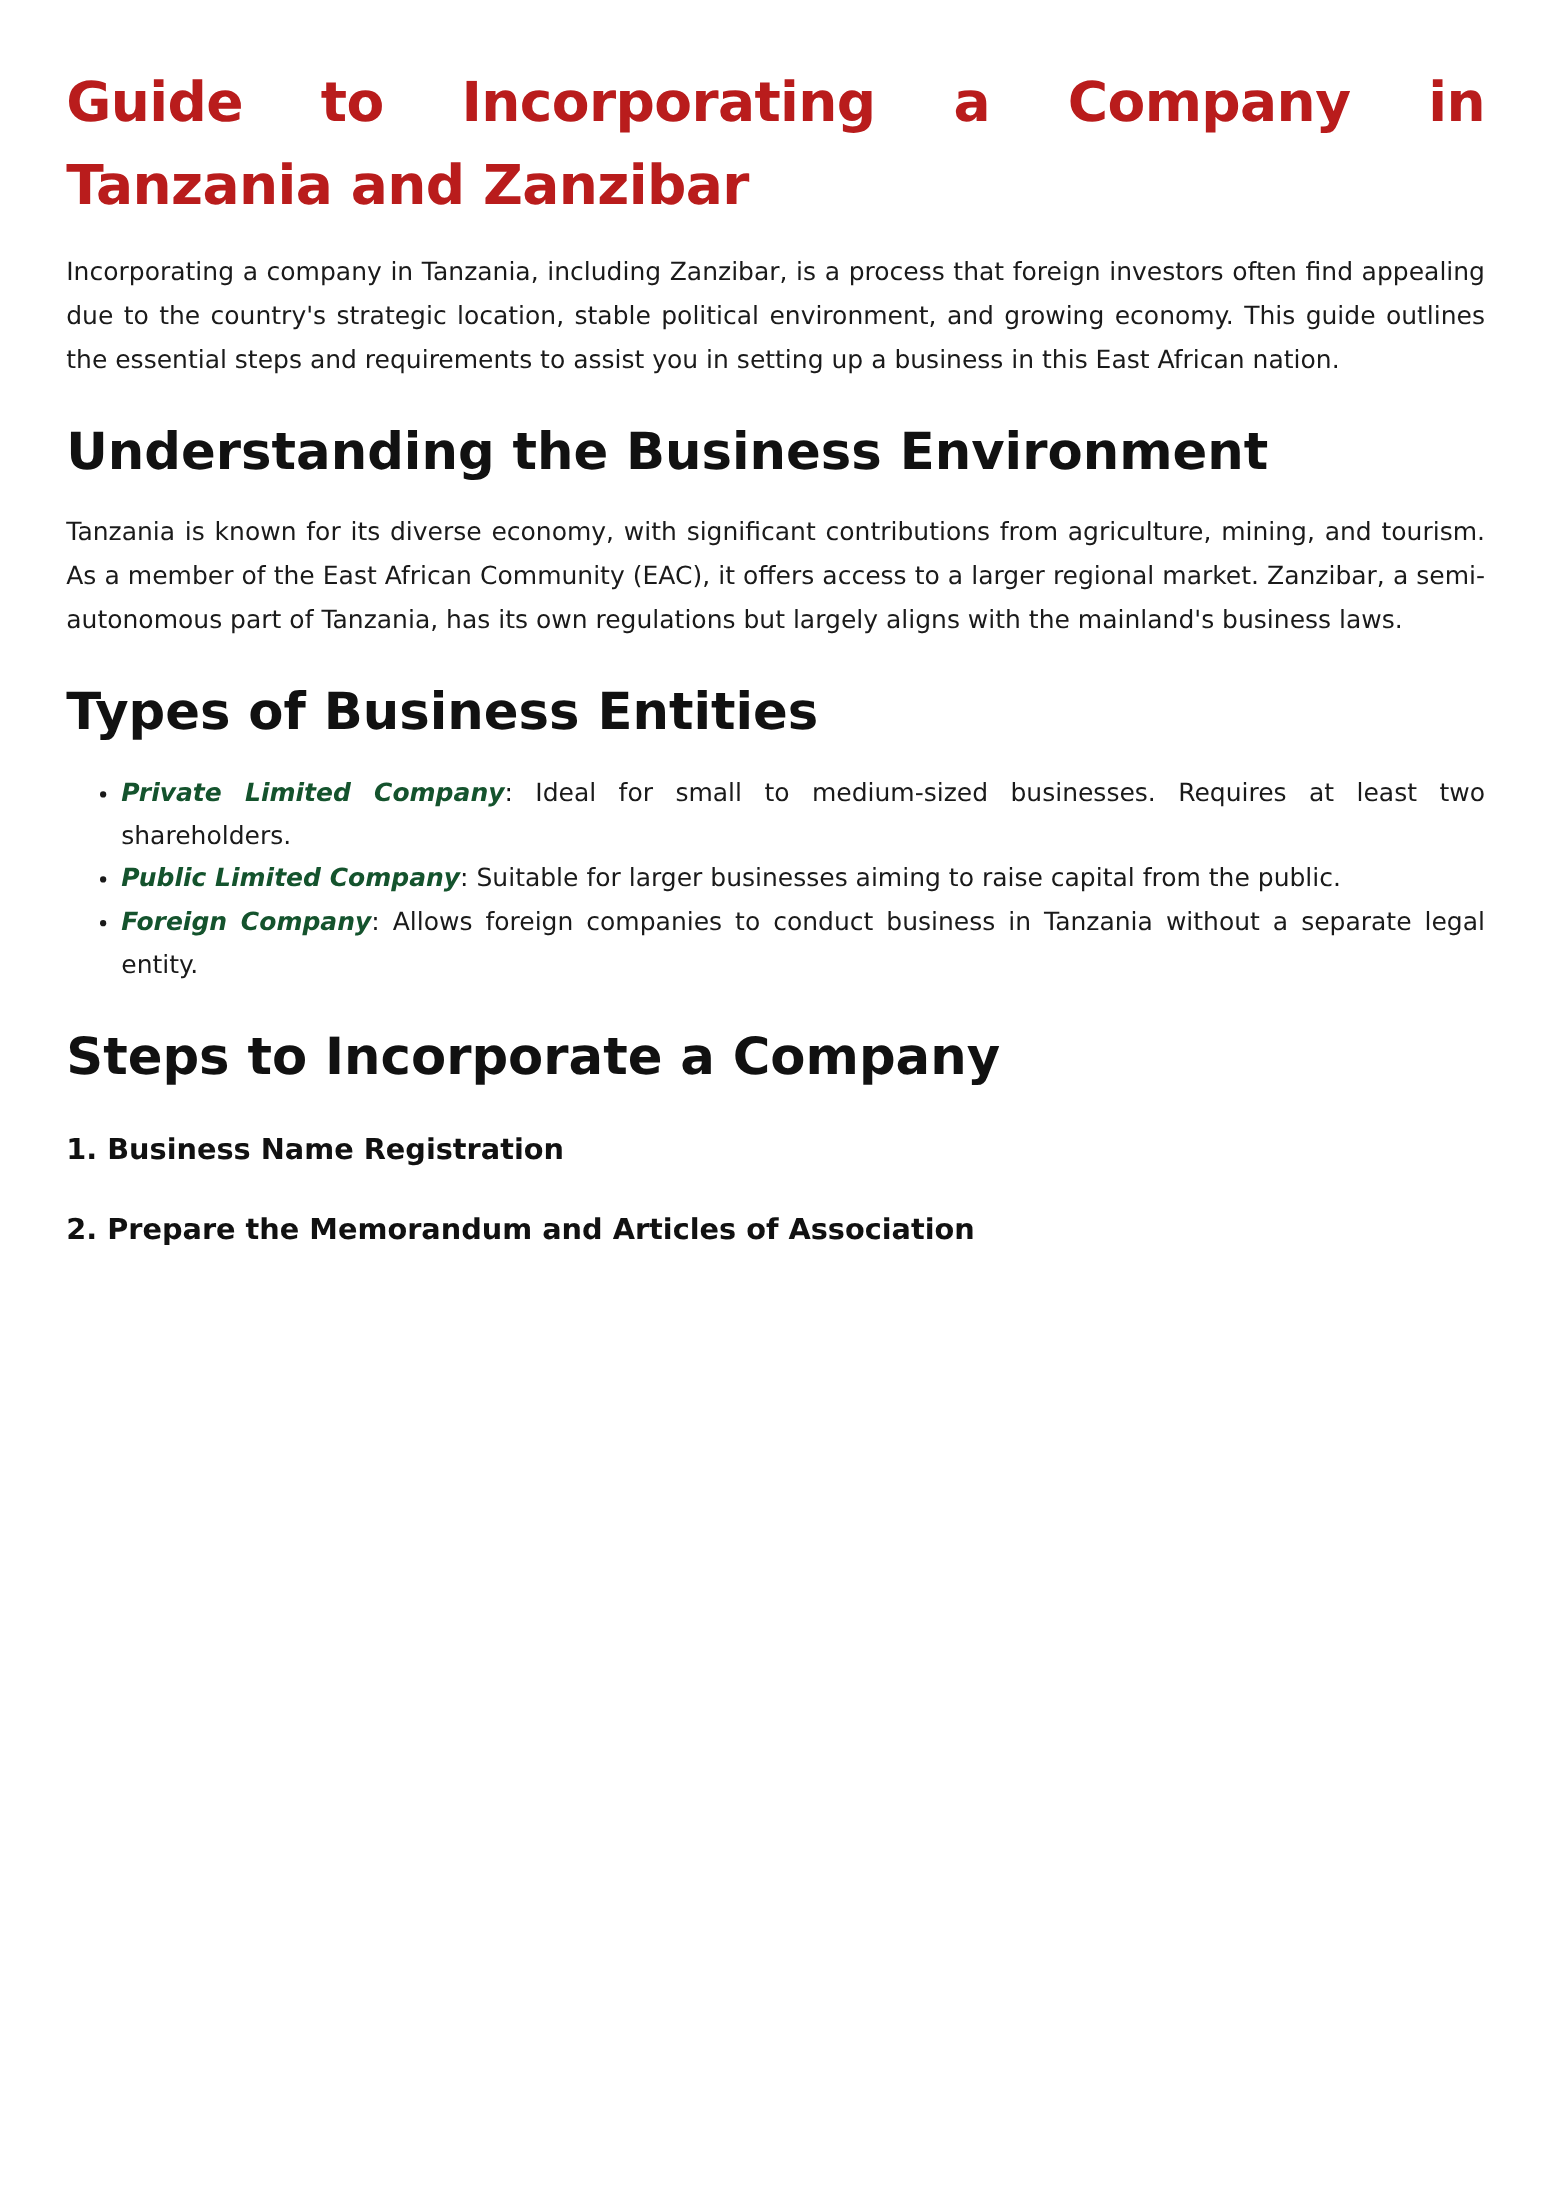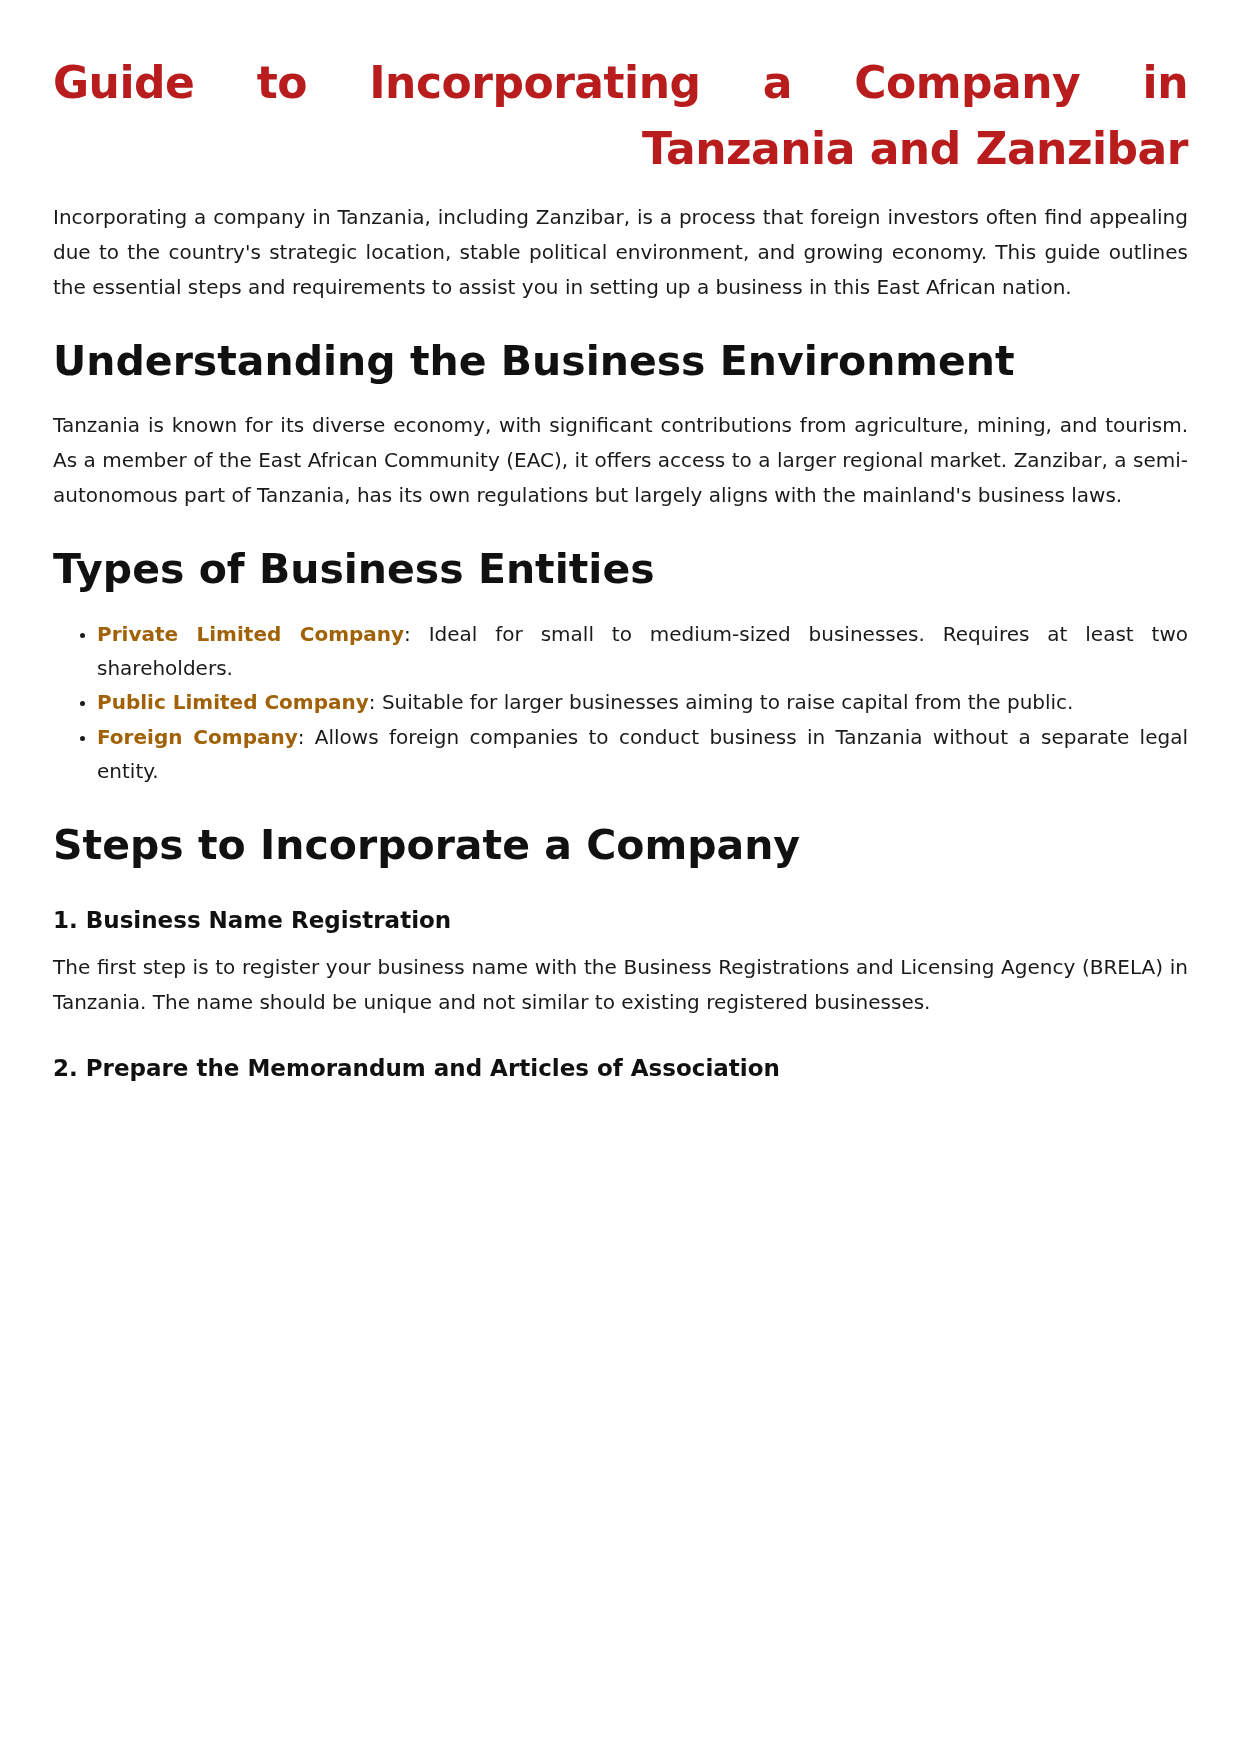--- a/index.html
+++ b/index.html
@@ -14,21 +14,21 @@
   }
   h1 {
     font-size: 44px;
     line-height: 1.5;
     font-weight: 700;
     margin: 0 0 18px 0;
     letter-spacing: -0.5px;
     color: #b91c1c;
   }
   .jline { display: block; text-align: justify; text-align-last: justify; }
-  .lline { display: block; text-align: right; }
+  .lline { display: block; text-align: left; }
   h2 {
     font-size: 41px;
     line-height: 1.3;
     font-weight: 700;
     margin: 30px 0 20px 0;
     color: #111111;
   }
   h3 {
     font-size: 23px;
     line-height: 1.4;
@@ -45,21 +45,21 @@
   ul {
     margin: 20px 0 16px 0;
     padding-left: 44px;
   }
   li {
     font-size: 20px;
     line-height: 1.72;
     text-align: justify;
   }
   li::marker { font-size: 16px; }
-  strong { font-weight: 700; color: #a16207; }
+  strong { font-weight: 700; color: #14532d; font-style: italic; }
 </style>
 </head>
 <body>
 
 <div class="page">
 
   <h1>
     <span class="jline">Guide to Incorporating a Company in</span>
     <span class="lline">Tanzania and Zanzibar</span>
   </h1>
@@ -73,18 +73,17 @@
 
   <ul>
     <li><strong>Private Limited Company</strong><span>: Ideal for small to medium-sized businesses. Requires at least two shareholders.</span></li>
     <li><strong>Public Limited Company</strong><span>: Suitable for larger businesses aiming to raise capital from the public.</span></li>
     <li><strong>Foreign Company</strong><span>: Allows foreign companies to conduct business in Tanzania without a separate legal entity.</span></li>
   </ul>
 
   <h2>Steps to Incorporate a Company</h2>
 
   <h3>1. Business Name Registration</h3>
-  <p>The first step is to register your business name with the Business Registrations and Licensing Agency (BRELA) in Tanzania. The name should be unique and not similar to existing registered businesses.</p>
 
   <h3>2. Prepare the Memorandum and Articles of Association</h3>
 
 
 </div>
 
 </body></html>

